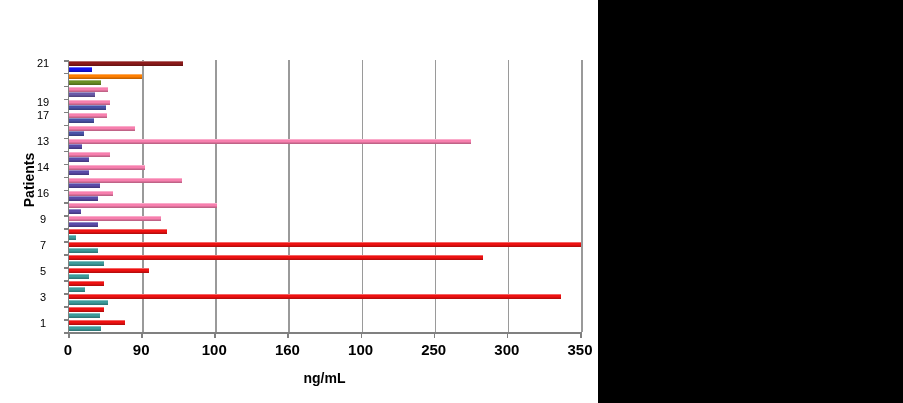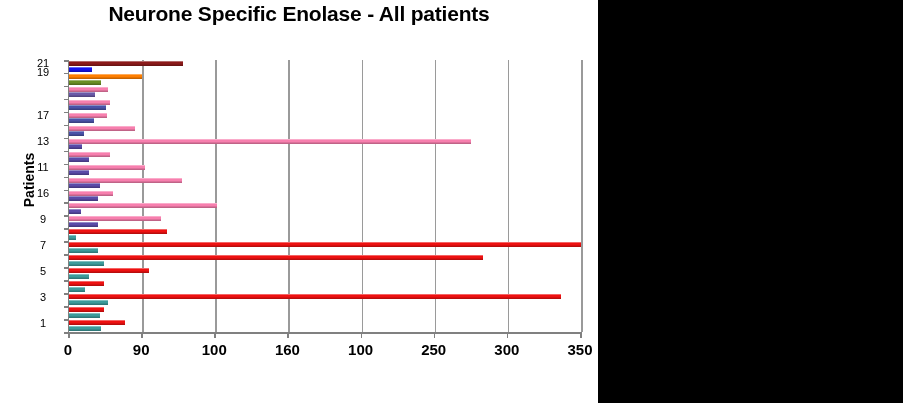--- a/index.html
+++ b/index.html
@@ -139,24 +139,24 @@
     color: #000000;
   }
 </style>
 </head>
 <body>
 
 <div id="screen">
 
   <div id="chart-canvas">
 
-    <div id="chart-title">Neurone Specific Enolase - All patients</div>
 
     <div id="y-axis-title">Patients</div>
 
+    <div id="x-axis-title">ng/mL</div>
 
     <div id="plot-area">
       <div id="gridlines">
           <div class="gridline" style="left: 73.1429px;"></div>
           <div class="gridline" style="left: 146.286px;"></div>
           <div class="gridline" style="left: 219.429px;"></div>
           <div class="gridline" style="left: 292.571px;"></div>
           <div class="gridline" style="left: 365.714px;"></div>
           <div class="gridline" style="left: 438.857px;"></div>
           <div class="gridline" style="left: 512px;"></div>
@@ -294,22 +294,22 @@
         <div class="xlabel" style="left: 476.857px;">300</div>
         <div class="xlabel" style="left: 550px;">350</div>
       </div>
     <div id="ylabels-layer">
         <div class="ylabel" style="top: 316.524px;">1</div>
         <div class="ylabel" style="top: 290.619px;">3</div>
         <div class="ylabel" style="top: 264.714px;">5</div>
         <div class="ylabel" style="top: 238.81px;">7</div>
         <div class="ylabel" style="top: 212.905px;">9</div>
         <div class="ylabel" style="top: 187px;">16</div>
-        <div class="ylabel" style="top: 161.095px;">11</div>
+        <div class="ylabel" style="top: 161.095px;">14</div>
         <div class="ylabel" style="top: 135.19px;">13</div>
         <div class="ylabel" style="top: 109.286px;">17</div>
-        <div class="ylabel" style="top: 66px;">19</div>
+        <div class="ylabel" style="top: 96px;">19</div>
         <div class="ylabel" style="top: 57.4762px;">21</div>
       </div>
 
   </div>
 
 </div>
 
 </body></html>

